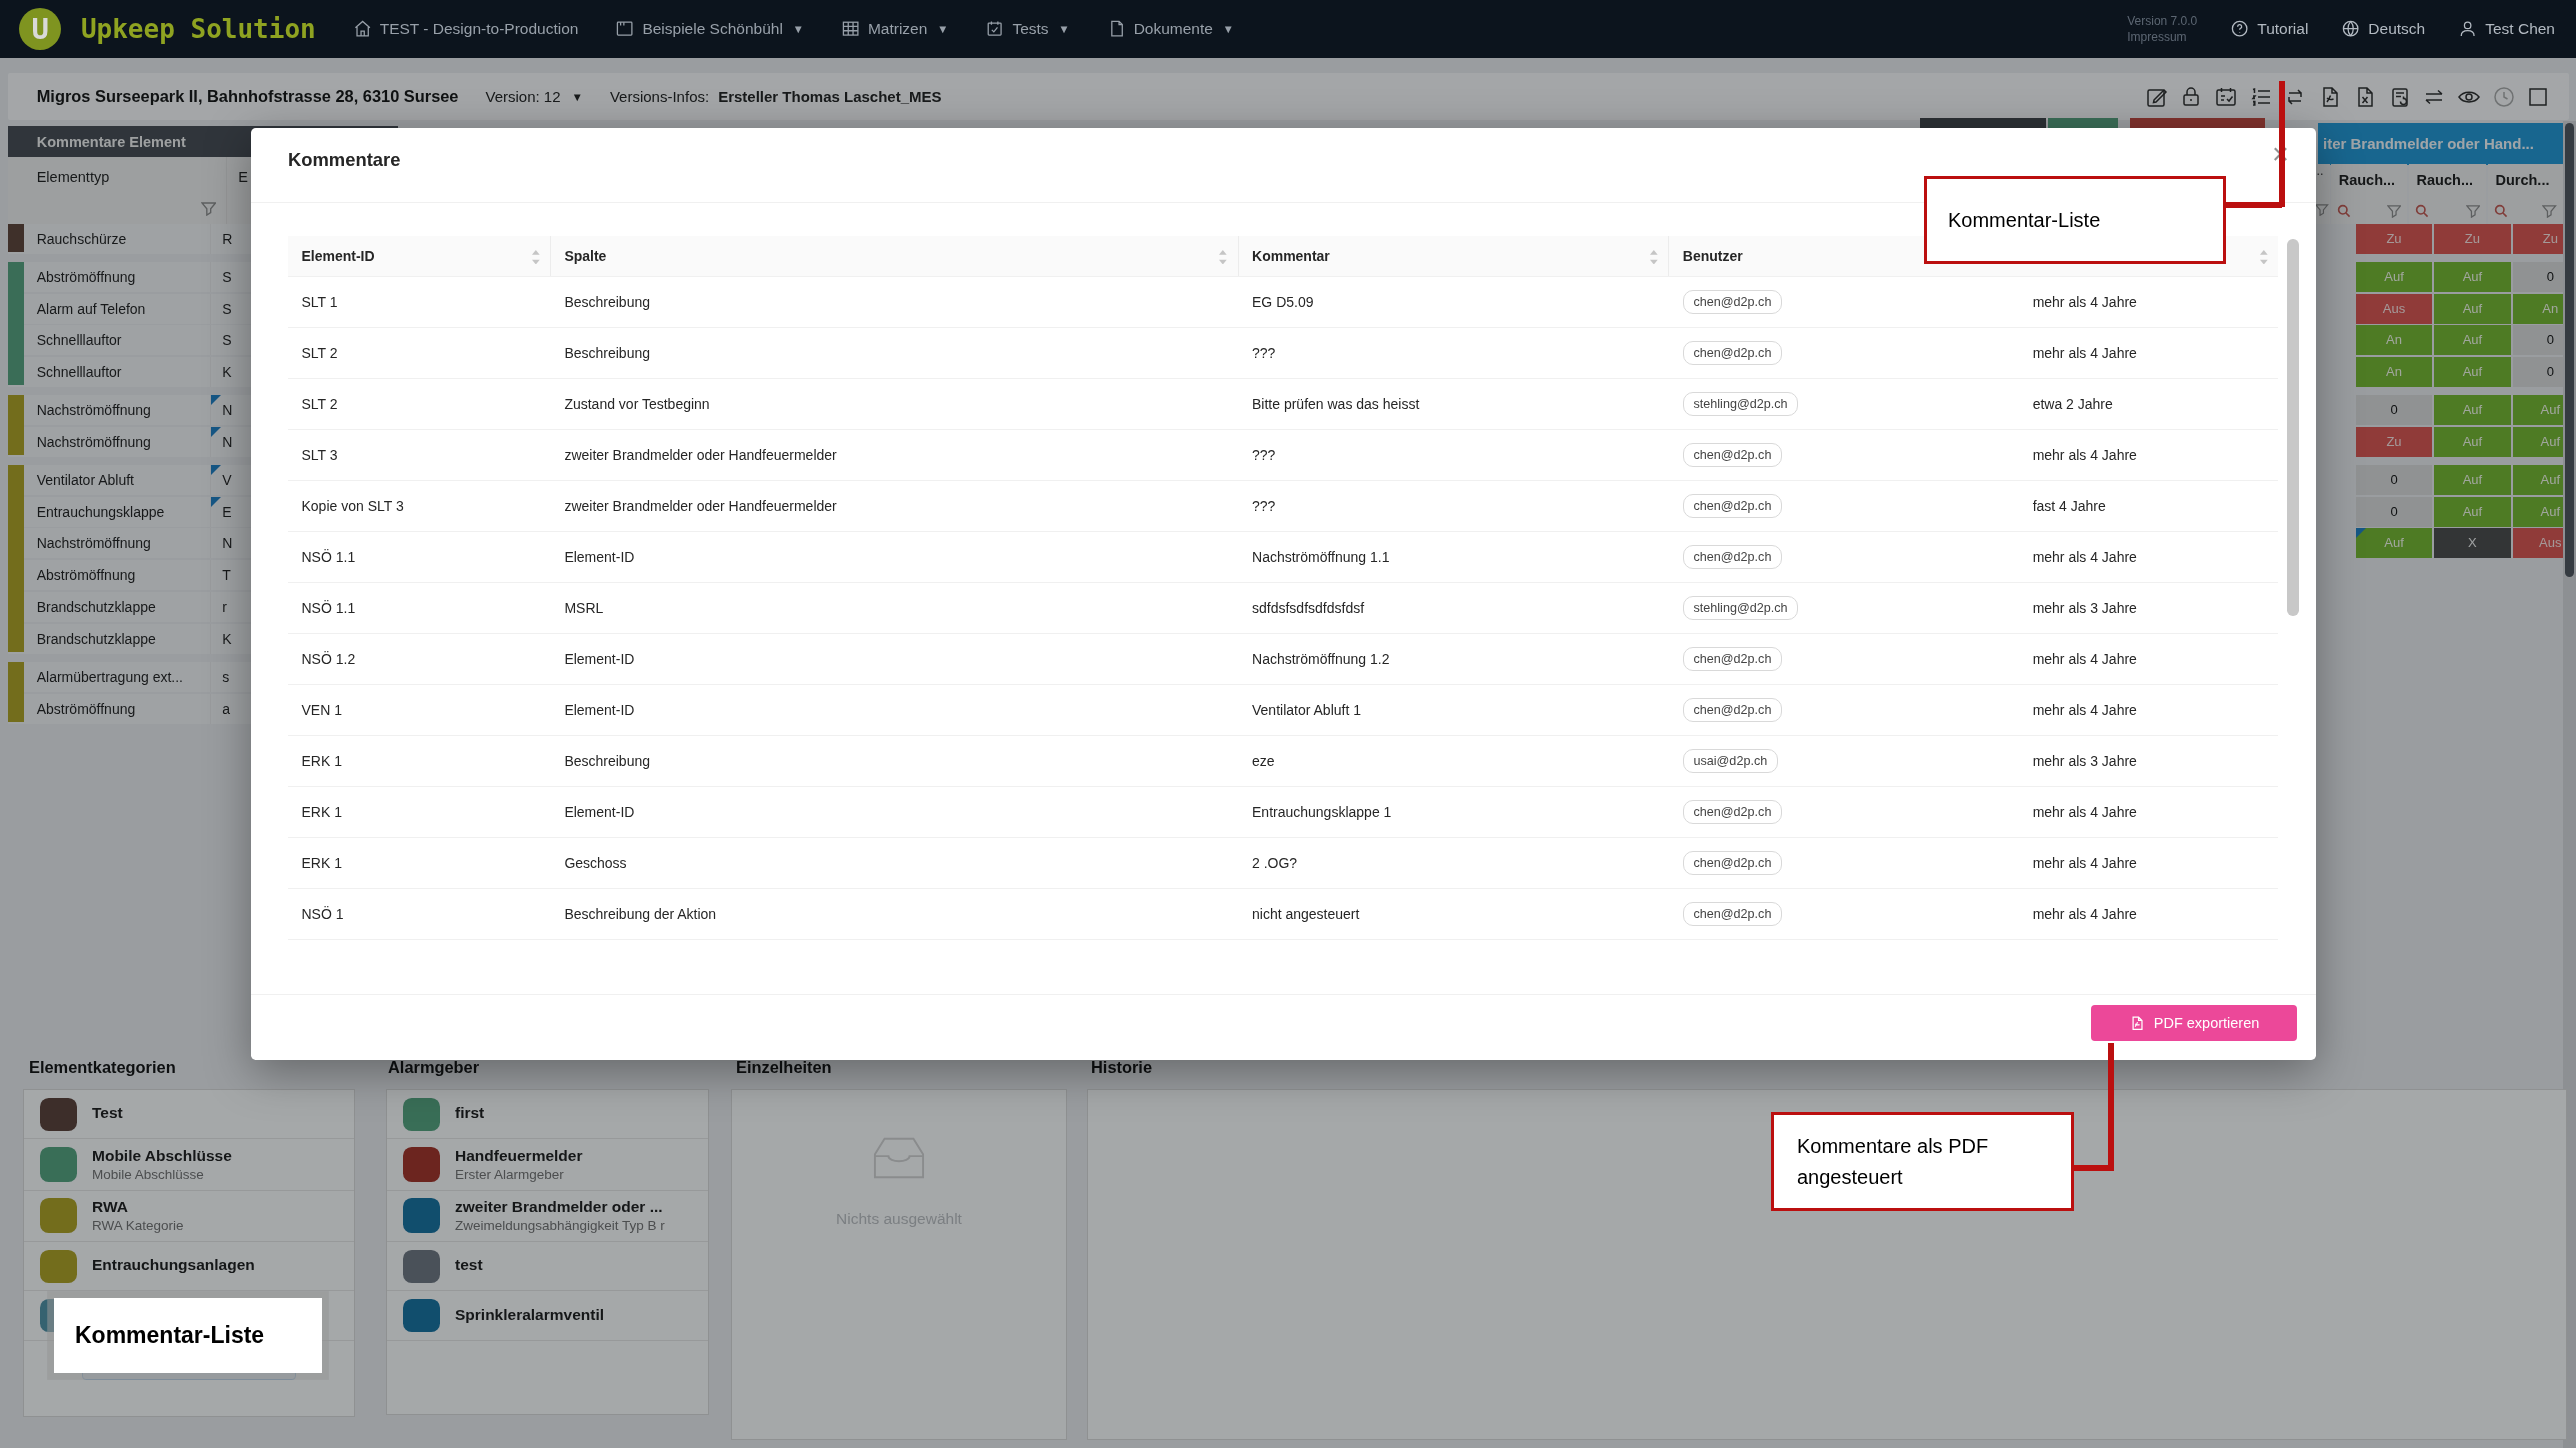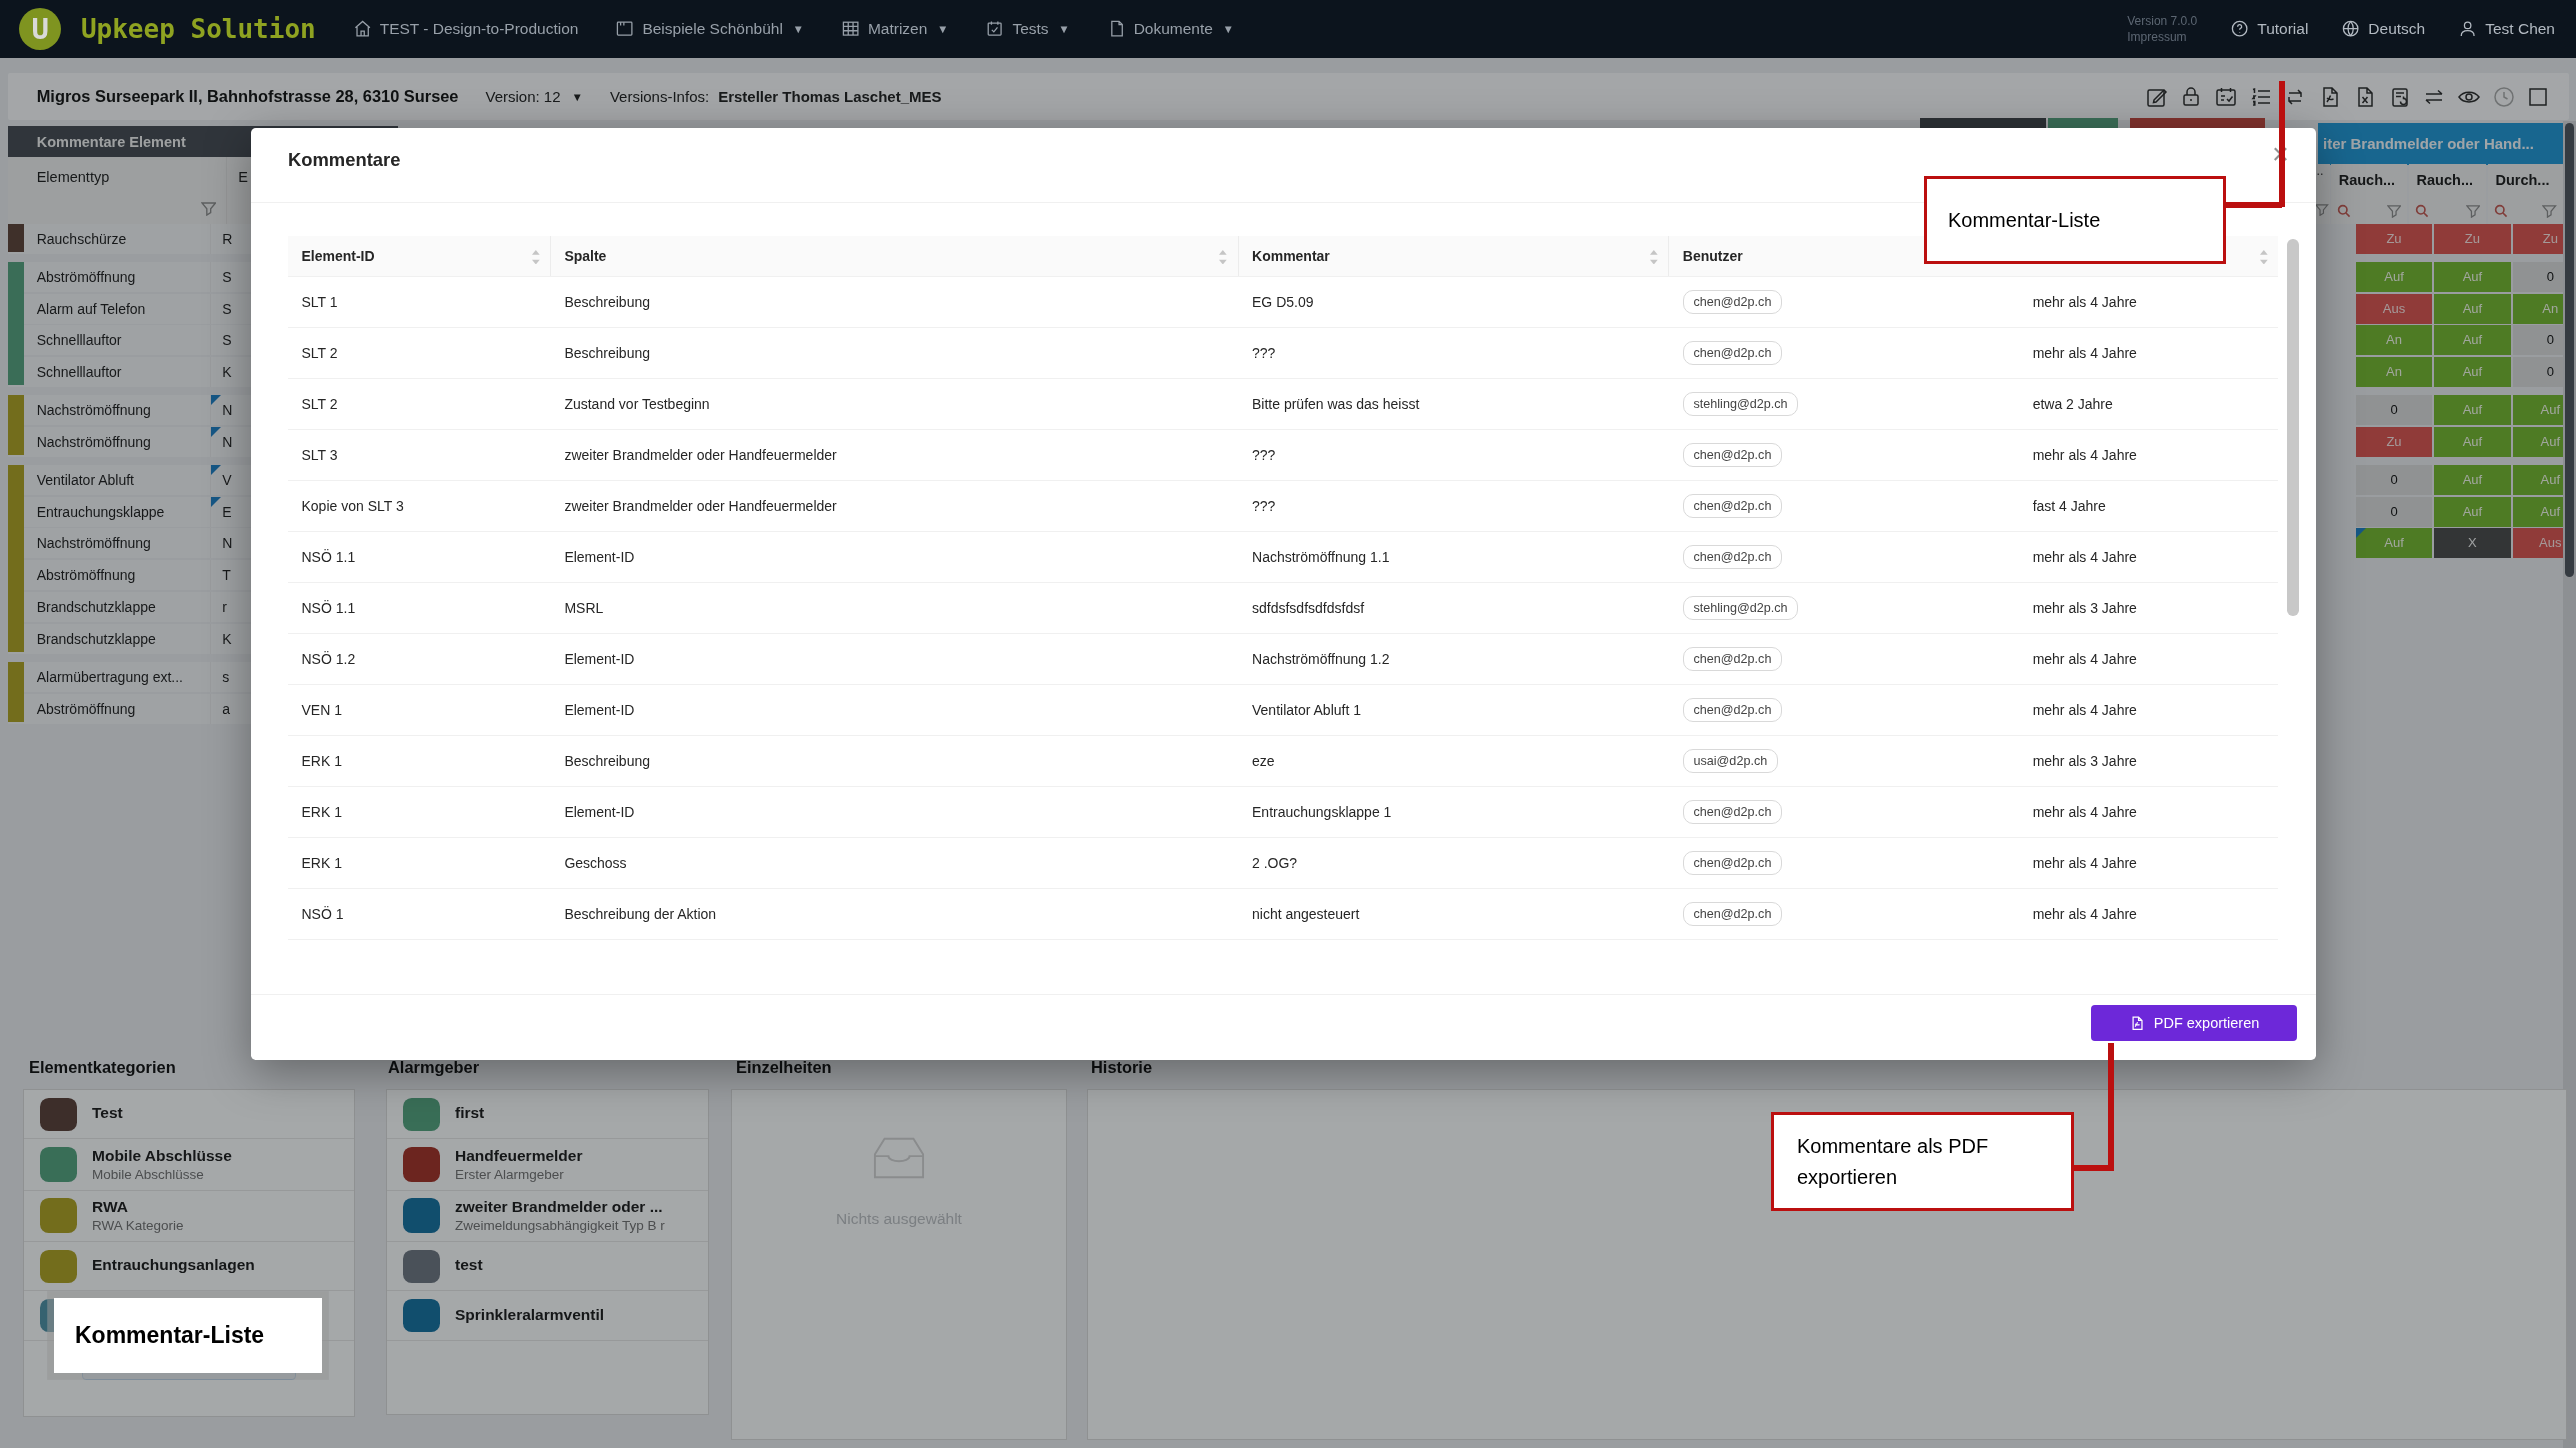--- a/index.html
+++ b/index.html
@@ -105,21 +105,21 @@
   .th:last-child,.th.c4{border-right:none;}
   .sort{position:absolute;right:9.7px;top:13.5px;}
   .c1{width:263px;} .c2{width:688px;} .c3{width:431px;} .c4{width:350px;} .c5{width:259px;}
   .tbody{position:absolute;left:37px;top:149px;width:1990px;}
   .trow{display:flex;height:51px;border-bottom:1px solid #f0f0f0;box-sizing:border-box;align-items:center;}
   .td{box-sizing:border-box;padding:0 13.5px;font-size:14px;color:#262626;white-space:nowrap;overflow:hidden;}
   .badge{display:inline-block;border:1px solid #d9d9d9;background:#fff;border-radius:10px;padding:3.9px 9.7px;
          font-size:12.6px;color:#444;}
   .table-scroll{position:absolute;left:2036px;top:111px;width:11.6px;height:377px;background:#c8c8c8;border-radius:5.8px;}
   .modal-footline{position:absolute;left:0;top:866px;width:100%;border-bottom:1px solid #f0f0f0;}
-  .pdf-btn{position:absolute;left:1840px;top:877px;width:206px;height:36px;background:#6d28d9;border:none;border-radius:3.9px;
+  .pdf-btn{position:absolute;left:1840px;top:877px;width:206px;height:36px;background:#ec4899;border:none;border-radius:3.9px;
            color:#fff;font-size:14.5px;font-family:inherit;display:flex;align-items:center;justify-content:center;gap:8.7px;cursor:pointer;}
 
   
   .ann-box{position:absolute;background:#fff;border:3.9px solid #bb0f0f;box-sizing:border-box;z-index:60;
            display:flex;flex-direction:column;justify-content:center;color:#000;}
   .ann-line{position:absolute;background:#bb0f0f;z-index:60;}
   .ann-text{font-size:20px;line-height:1.55;}
   .white-note{position:absolute;left:54px;top:1298px;width:268px;height:75px;background:#fff;z-index:60;
               box-shadow:0 0 0 6.8px rgba(150,150,150,0.55);display:flex;align-items:center;}
   .white-note span{font-size:23px;font-weight:bold;color:#000;margin-left:21px;}
@@ -787,21 +787,21 @@
   <div class="ann-line" style="left:2279px;top:81px;width:5.8px;height:126px;"></div>
   <div class="ann-line" style="left:2224px;top:202px;width:58px;height:5.8px;"></div>
   <div class="ann-box" style="left:1924px;top:176px;width:302px;height:88px;">
     <span class="ann-text" style="margin-left:21px;">Kommentar-Liste</span>
   </div>
 
   <div class="ann-line" style="left:2108px;top:1043px;width:5.8px;height:127px;"></div>
   <div class="ann-line" style="left:2073px;top:1165px;width:41px;height:5.8px;"></div>
   <div class="ann-box" style="left:1771px;top:1112px;width:303px;height:99px;">
     <span class="ann-text" style="margin-left:23px;">Kommentare als PDF</span>
-    <span class="ann-text" style="margin-left:23px;">exportieren</span>
+    <span class="ann-text" style="margin-left:23px;">angesteuert</span>
   </div>
 
   <div class="white-note">
     <span>Kommentar-Liste</span>
   </div>
 
 </div>
 
 
 </body></html>

